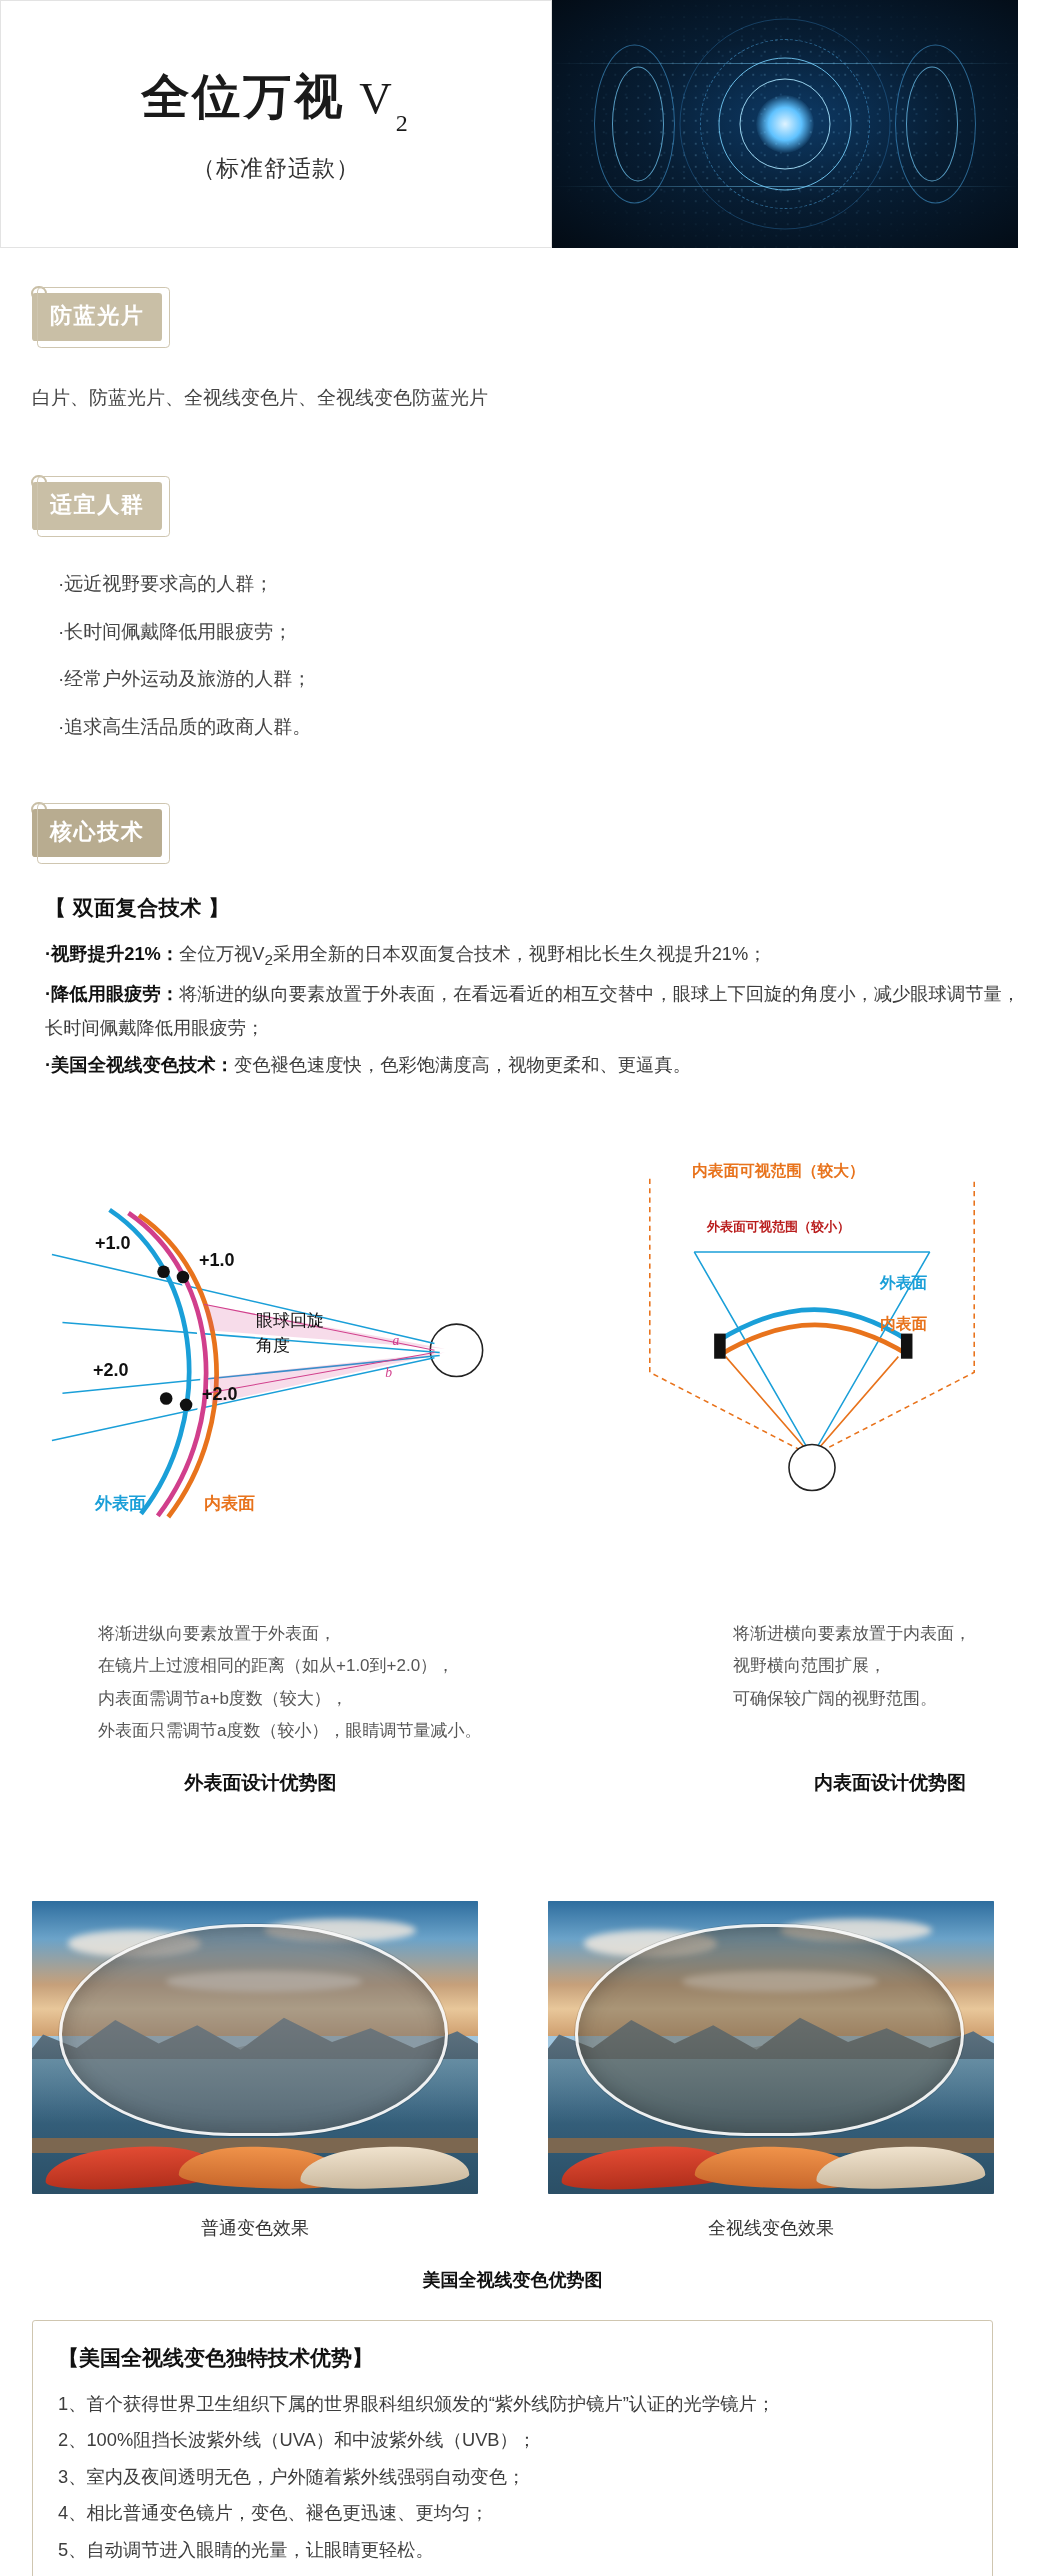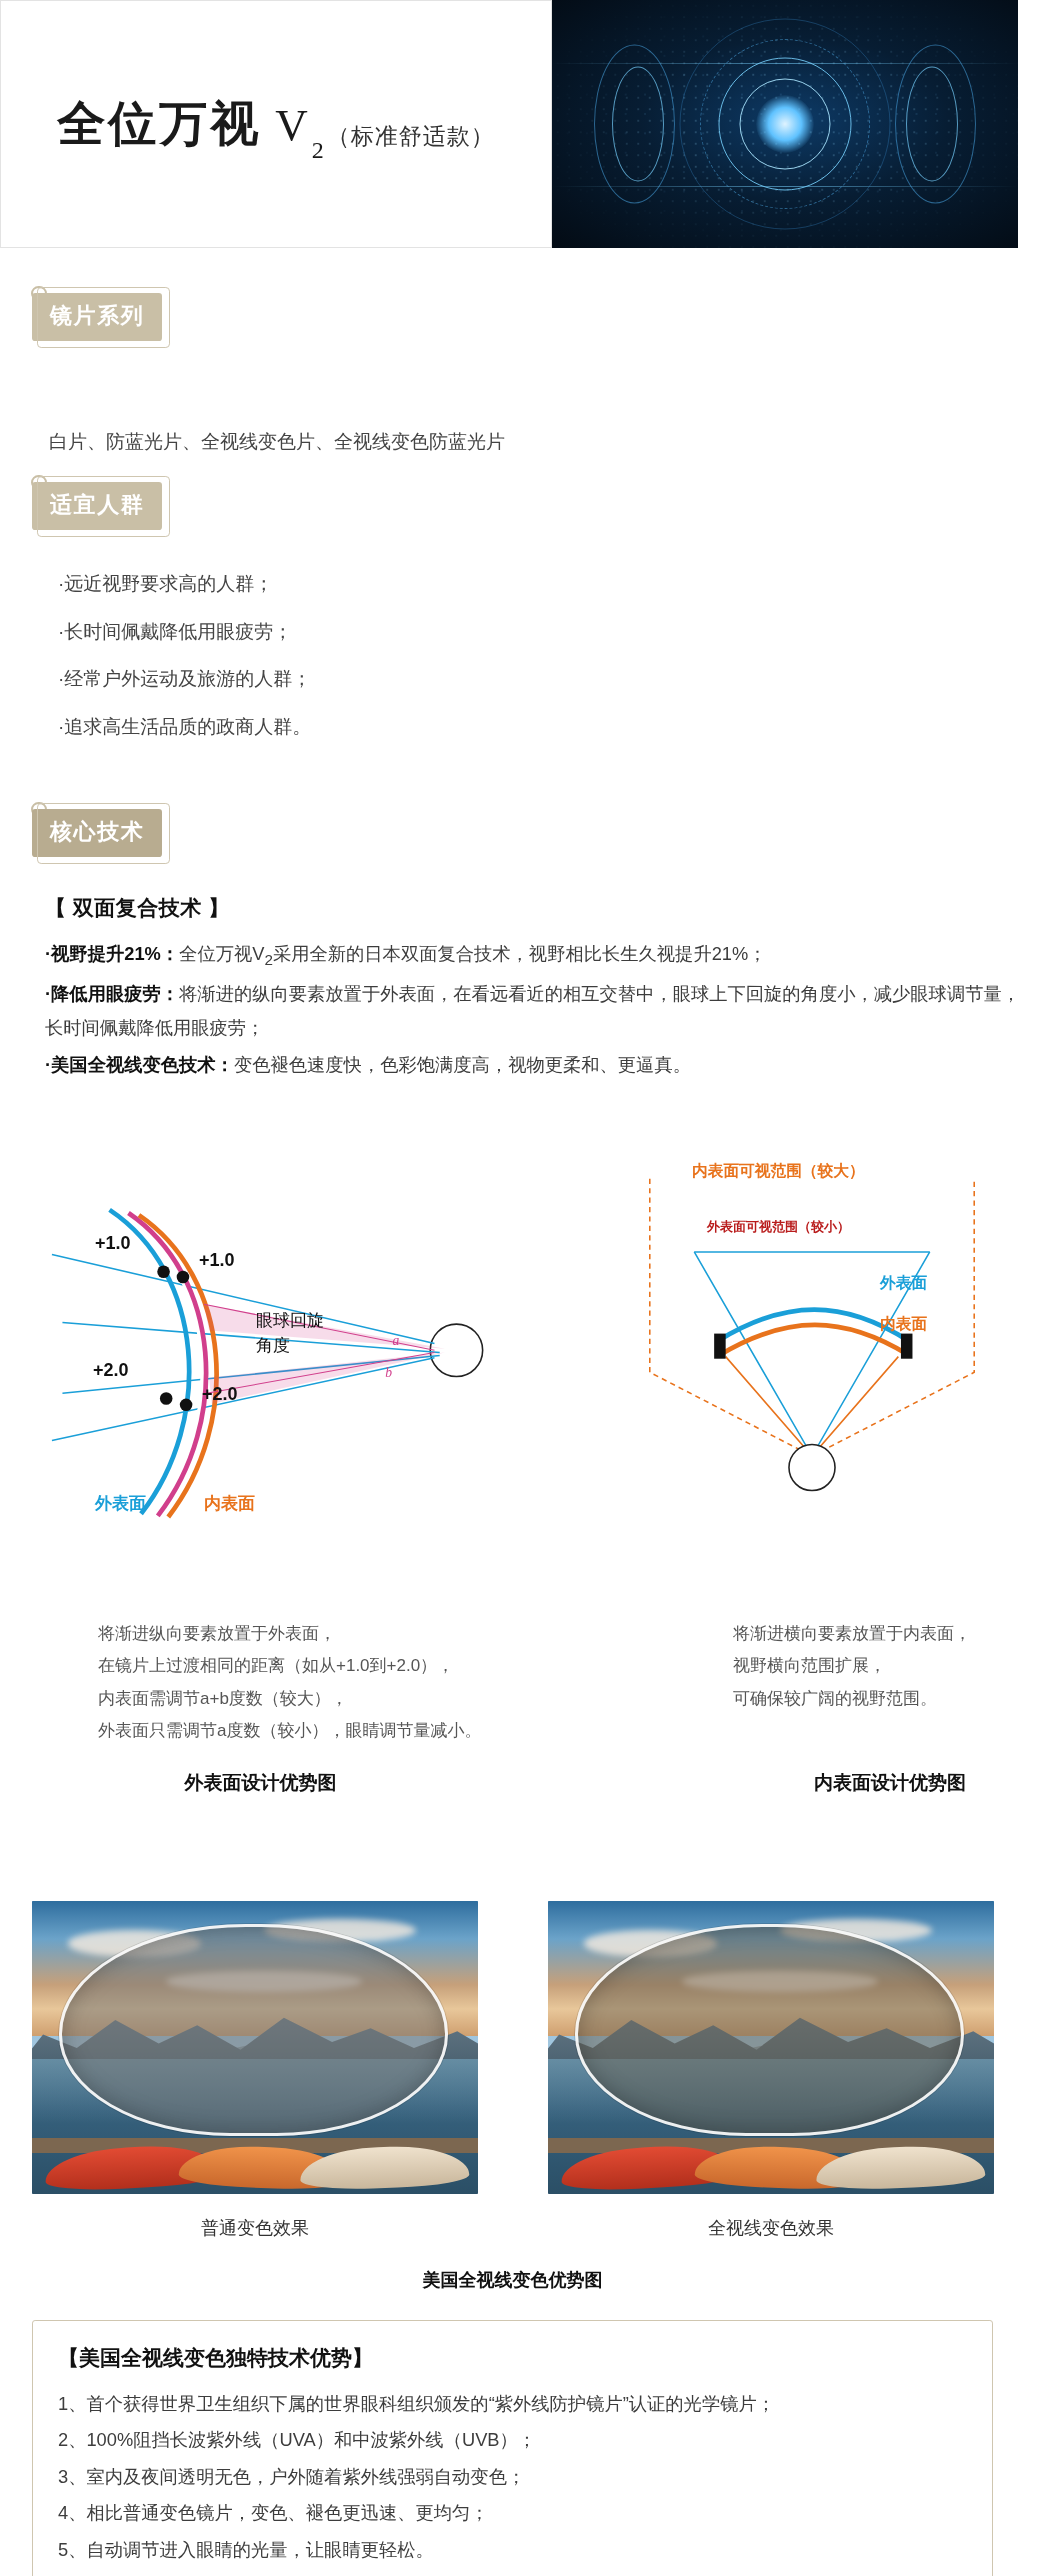--- a/index.html
+++ b/index.html
@@ -13,21 +13,21 @@
   .page{position:relative;width:1058px;min-height:2576px;overflow:hidden;}
 
   
   .header{position:relative;display:flex;width:1058px;height:251px;}
   .header-left{
     position:relative;
     width:552px;height:248px;
     border:1.6px solid #e3e3e3;
     box-sizing:border-box;
     background:#fff;
-    display:flex;align-items:center;justify-content:center;
+    display:flex;flex-direction:column;align-items:center;justify-content:center;
   }
   .header-title{
     font-size:48px;font-weight:bold;color:#1a1a1a;letter-spacing:3.1px;
     display:flex;align-items:baseline;
   }
   .header-title .v{font-size:45px;font-weight:normal;margin-left:13.6px;font-family:"Liberation Serif",serif;}
   .header-title .sub2{font-size:24px;vertical-align:sub;position:relative;top:8.4px;margin-left:1px;}
   .header-sub{font-size:23px;color:#333;margin-top:24px;letter-spacing:1px;}
 
   .header-right{
@@ -168,25 +168,25 @@
       <div class="ring r3"></div>
       <div class="ring r2"></div>
       <div class="ring r1"></div>
       <div class="ring r4"></div>
       <div class="core"></div>
     </div>
   </div>
 
   <div class="sec" style="position:absolute;left:32px;top:293px;">
     <div class="tag-wrap" style="display:inline-block;">
-      <span class="tag">镜片系列</span>
+      <span class="tag">防蓝光片</span>
       <span class="tag-outline"></span>
     </div>
   </div>
-  <div class="sec-body" style="position:absolute;left:49px;top:380px;width:969px;margin-top:44px;">白片、防蓝光片、全视线变色片、全视线变色防蓝光片</div>
+  <div class="sec-body" style="position:absolute;left:32px;top:380px;width:969px;">白片、防蓝光片、全视线变色片、全视线变色防蓝光片</div>
 
   <div class="sec" style="position:absolute;left:32px;top:482px;">
     <div class="tag-wrap" style="display:inline-block;">
       <span class="tag">适宜人群</span>
       <span class="tag-outline"></span>
     </div>
   </div>
   <div style="position:absolute;left:58px;top:566px;width:943px;">
     <div class="sec-body" style="margin-bottom:11.5px;">·远近视野要求高的人群；</div>
     <div class="sec-body" style="margin-bottom:11.5px;">·长时间佩戴降低用眼疲劳；</div>

